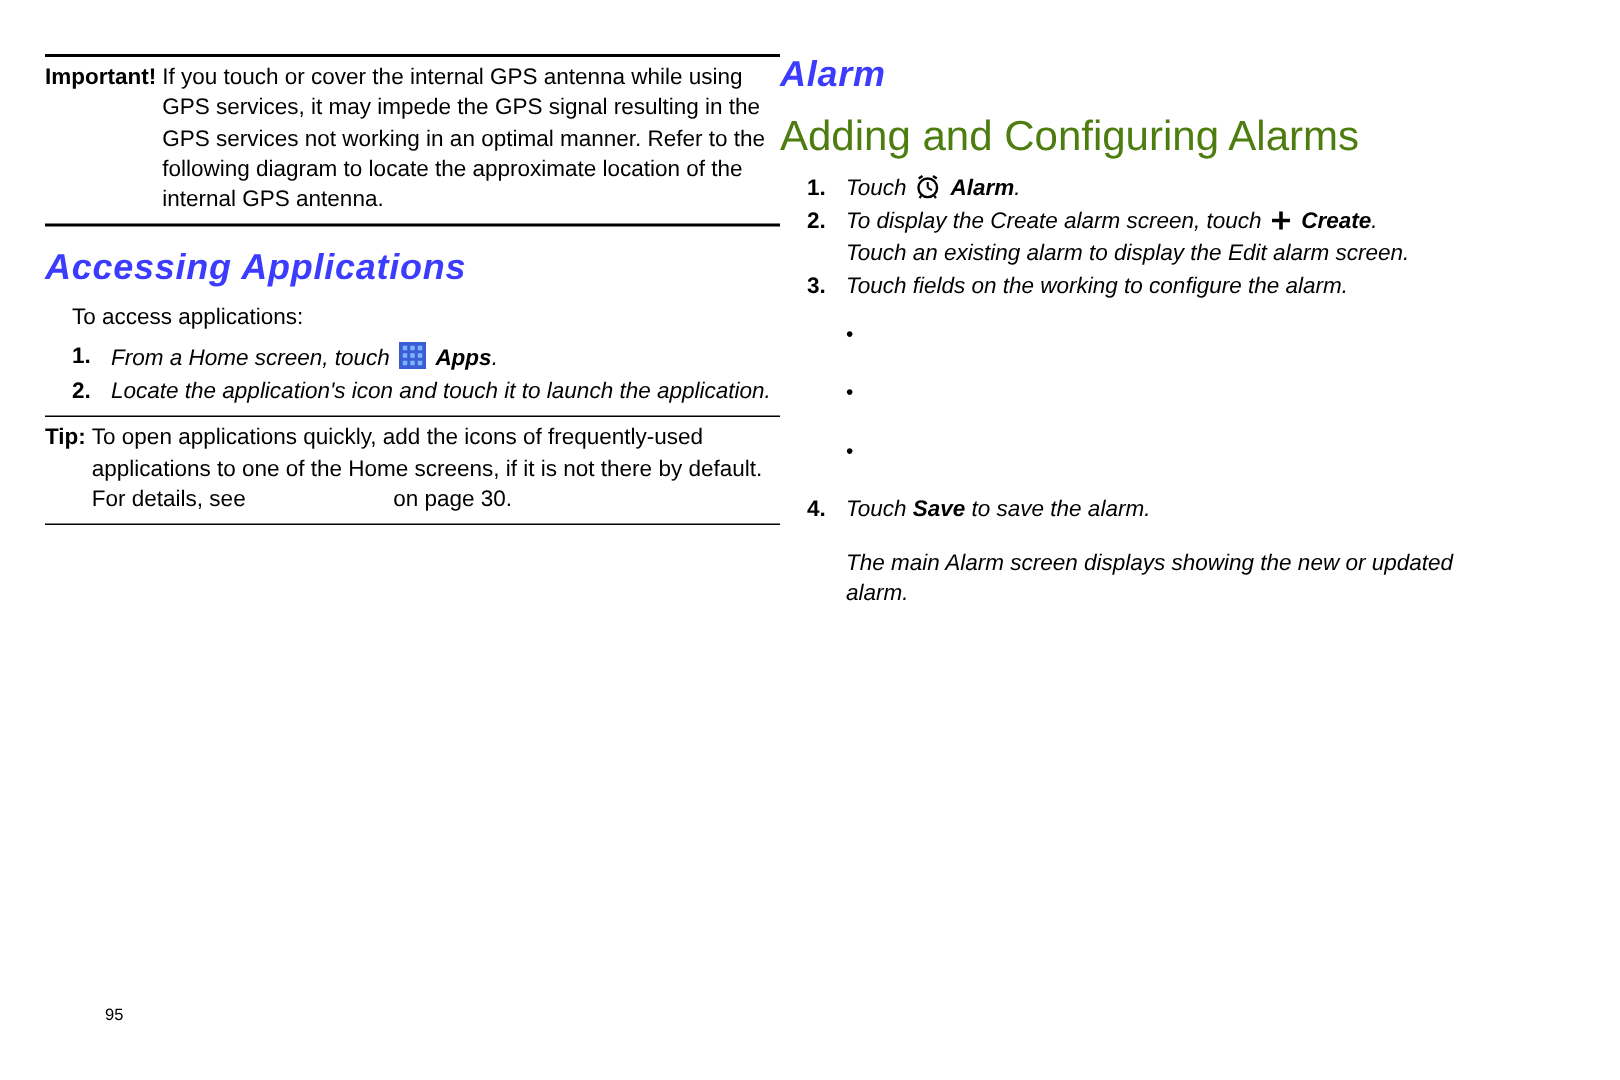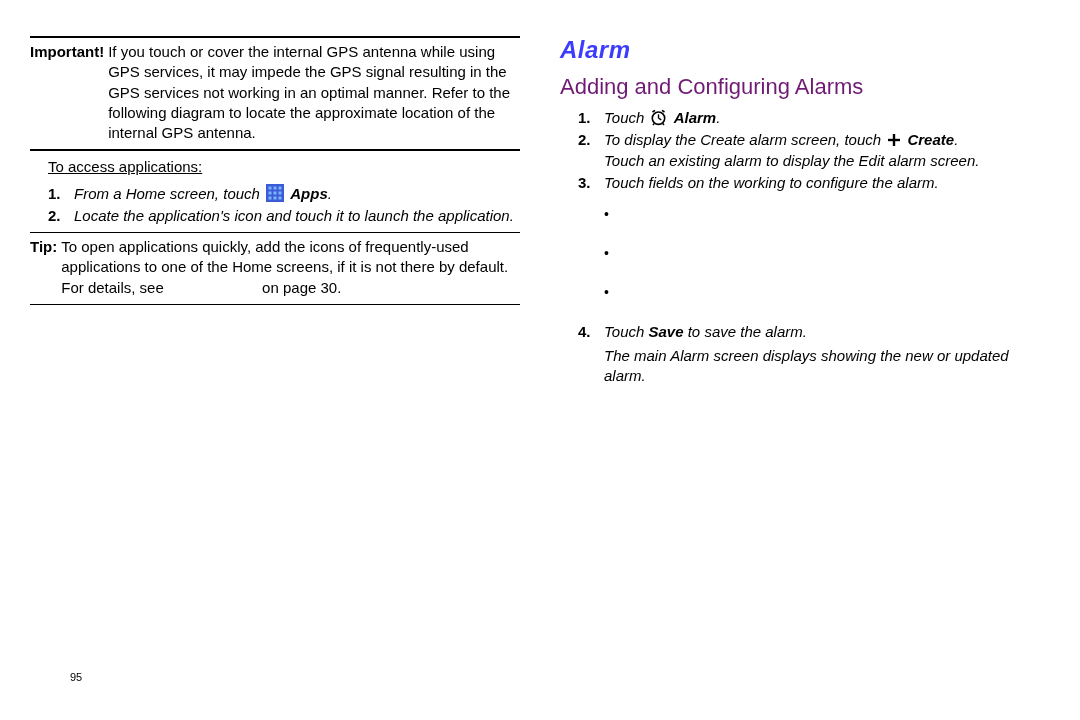--- a/index.html
+++ b/index.html
@@ -9,21 +9,20 @@
     height: 720px;
     background: #ffffff;
     font-family: Arial, Helvetica, sans-serif;
     color: #000000;
     font-size: 15px;
     line-height: 1.35;
   }
   .page {
     display: flex;
     padding: 30px 30px 10px 30px;
-    gap: 40px;
   }
   .column {
     width: 490px;
   }
   .hr-thick {
     border-top: 2px solid #000;
     margin: 6px 0 4px 0;
   }
   .hr-thin {
     border-top: 1px solid #000;
@@ -31,22 +30,22 @@
   }
   .heading-section {
     font-style: italic;
     font-weight: bold;
     color: #3c3cff;
     font-size: 24px;
     margin: 12px 0 6px 0;
     letter-spacing: 0.5px;
   }
   .subheading-section {
-    color: #701a75;
-    font-size: 22px;
+    color: #4d7c0f;
+    font-size: 28px;
     margin: 4px 0 6px 0;
   }
   .para {
     margin: 2px 0 6px 0;
   }
   .label-block {
     display: flex;
     margin: 4px 0 6px 0;
   }
   .label-head {
@@ -121,23 +120,24 @@
 <div class="page">
 
   <div class="column">
     <div class="hr-thick"></div>
     <div class="label-block">
       <div class="label-head">Important!</div>
       <div class="label-text">If you touch or cover the internal GPS antenna while using GPS services, it may impede the GPS signal resulting in the GPS services not working in an optimal manner. Refer to the following diagram to locate the approximate location of the internal GPS antenna.</div>
     </div>
     <div class="hr-thick"></div>
 
-
-
-    <div class="para" style="padding-left:18px; margin-top:6px;text-decoration:underline;">To access applications:</div>
+    <div class="heading-section">Accessing Applications</div>
+
+
+    <div class="para" style="padding-left:18px; margin-top:6px;">To access applications:</div>
 
     <div class="ol-list" style="padding-left:18px;">
       <div class="ol-item">
         <div class="ol-num">1.</div>
         <div class="ol-body">
           <span>From a Home screen, touch </span>
           <span class="icon-apps">
             <svg viewBox="0 0 18 18" width="18" height="18">
               <rect x="0" y="0" width="18" height="18" fill="#3c5bd6"></rect>
               <g fill="#7bb5ff">
@@ -229,20 +229,20 @@
       <div class="bullet-row">
           <div class="bullet-dot">•</div>
         </div>
     </div>
 
     <div class="ol-list" style="padding-left:18px;">
       <div class="ol-item">
         <div class="ol-num">4.</div>
         <div class="ol-body">
           <span>Touch </span><b>Save</b><span> to save the alarm.</span>
-          <div style="margin-top:4px;">The main Alarm screen displays showing the new or updated alarm.</div>
+          <div style="margin-top:16px;">The main Alarm screen displays showing the new or updated alarm.</div>
         </div>
       </div>
     </div>
   </div>
 </div>
 
 <div class="pagenum">95</div>
 
 </body></html>

